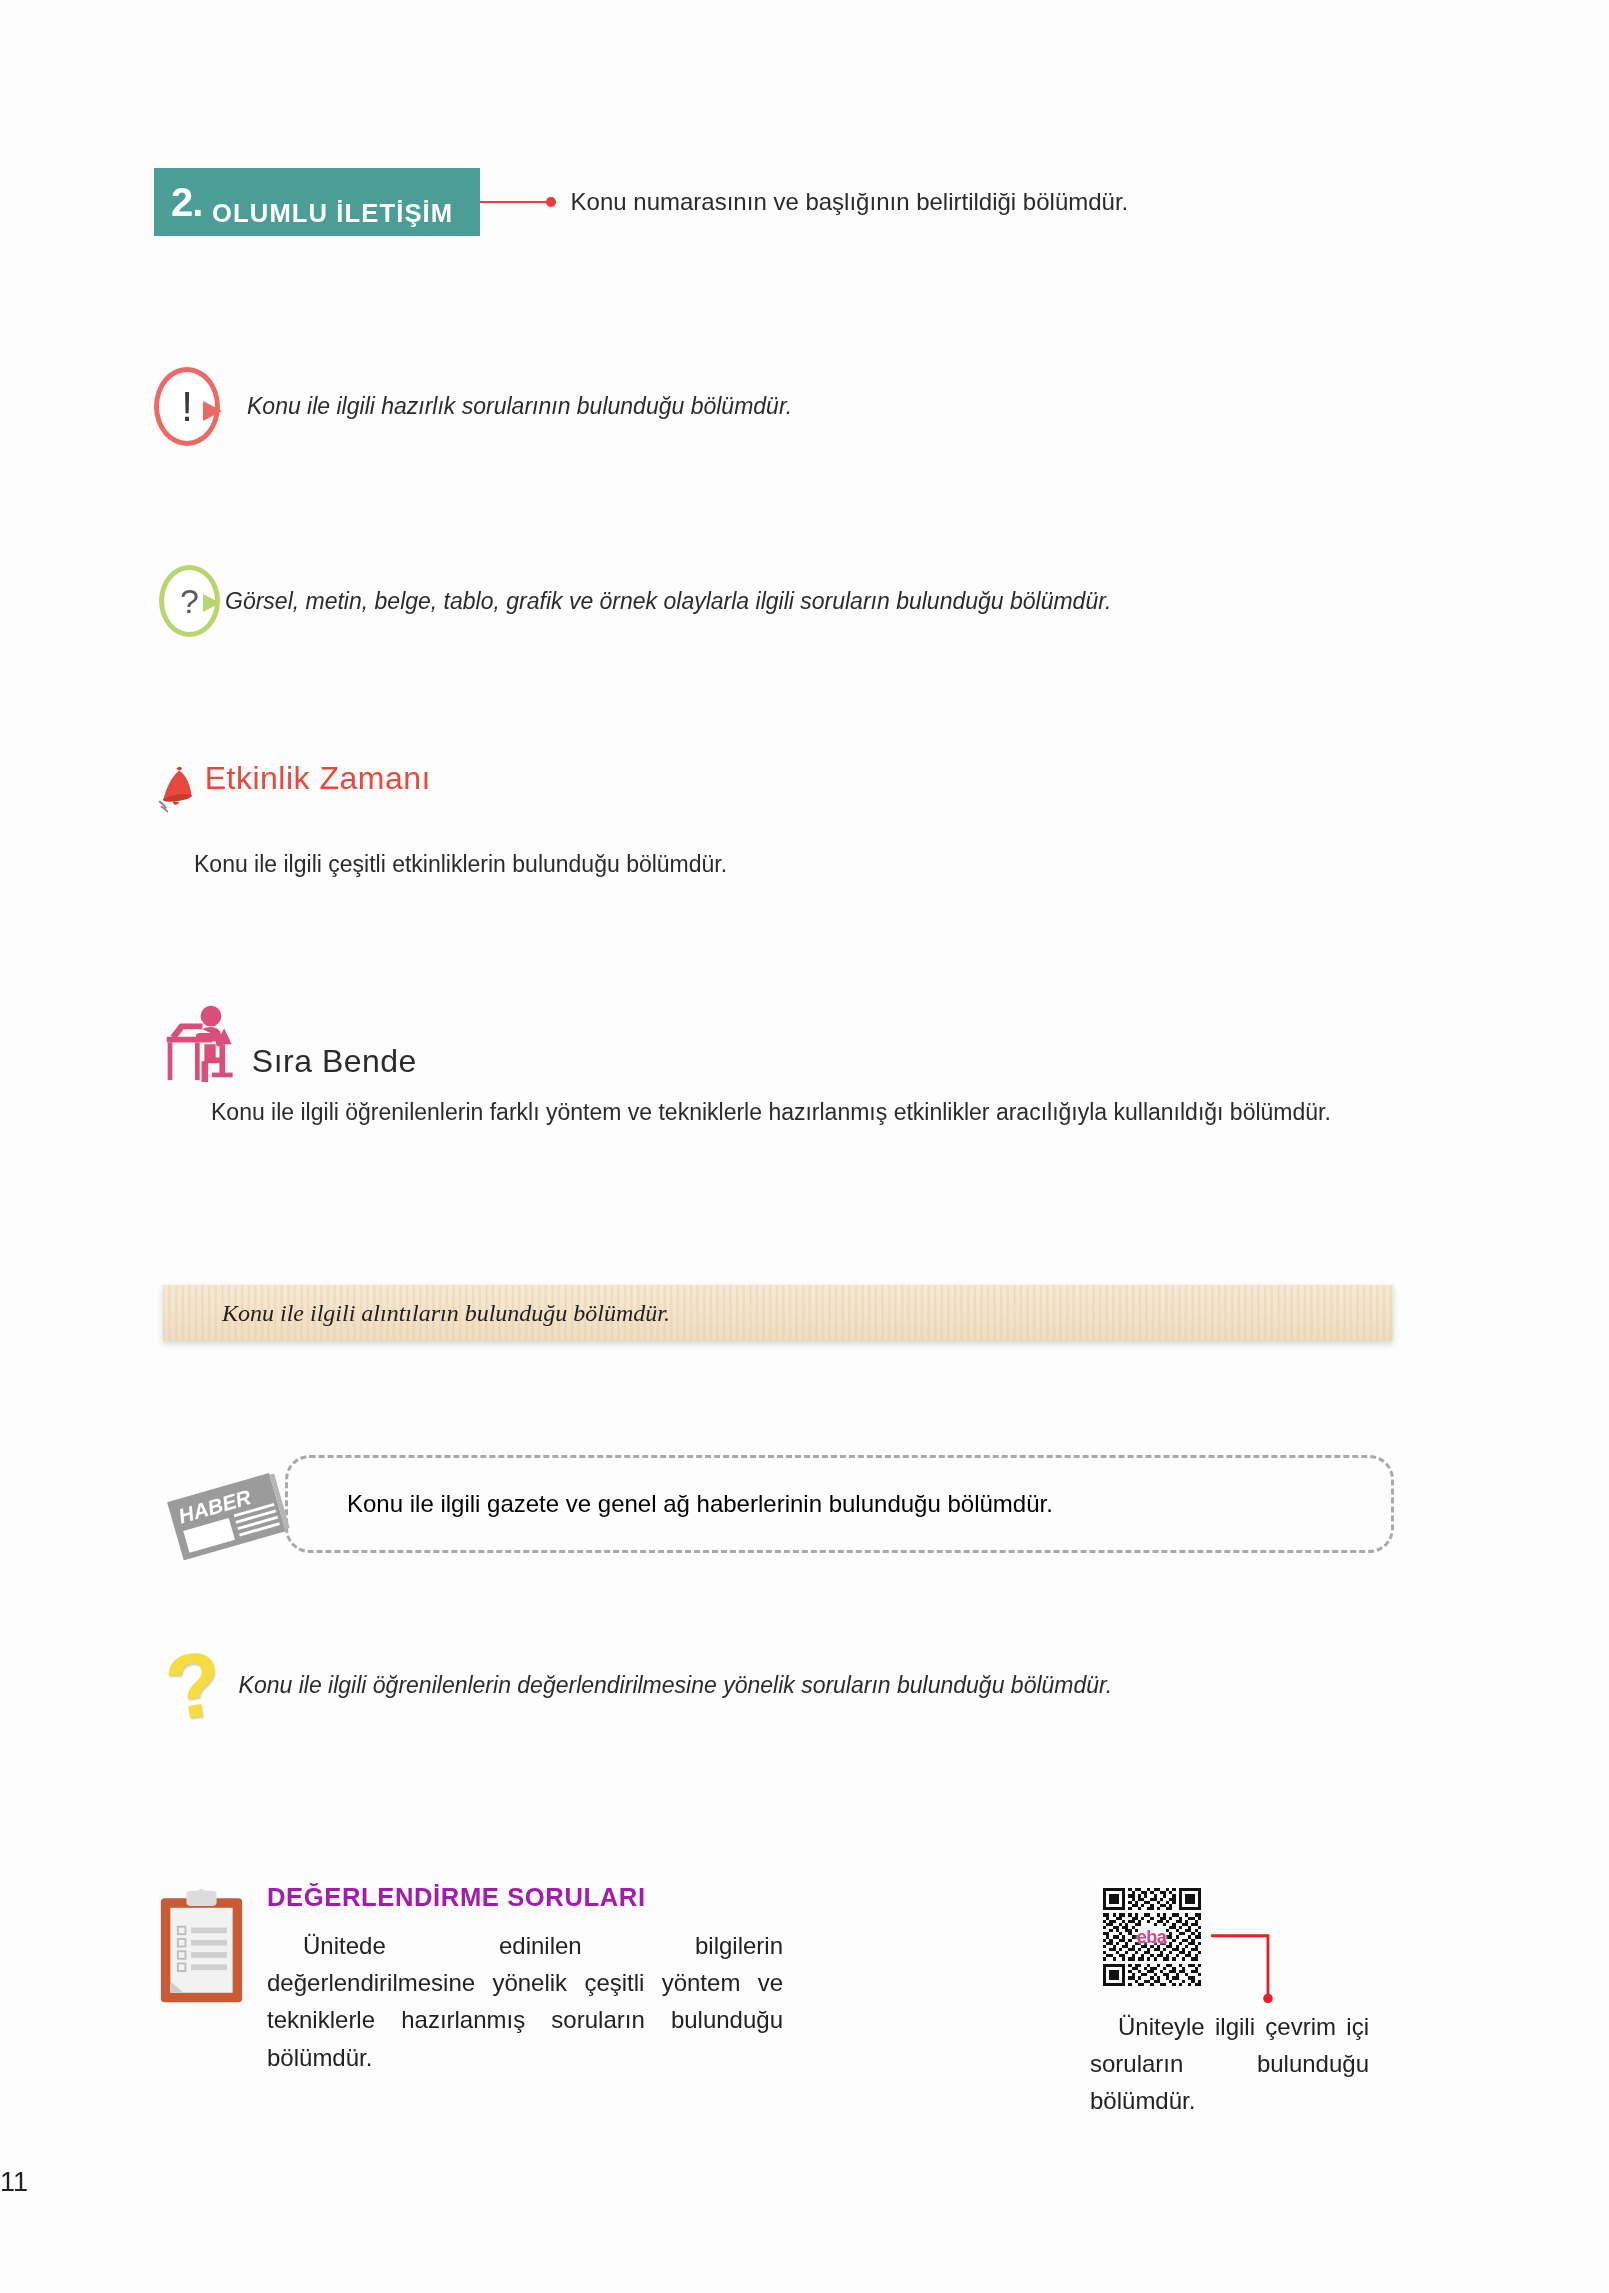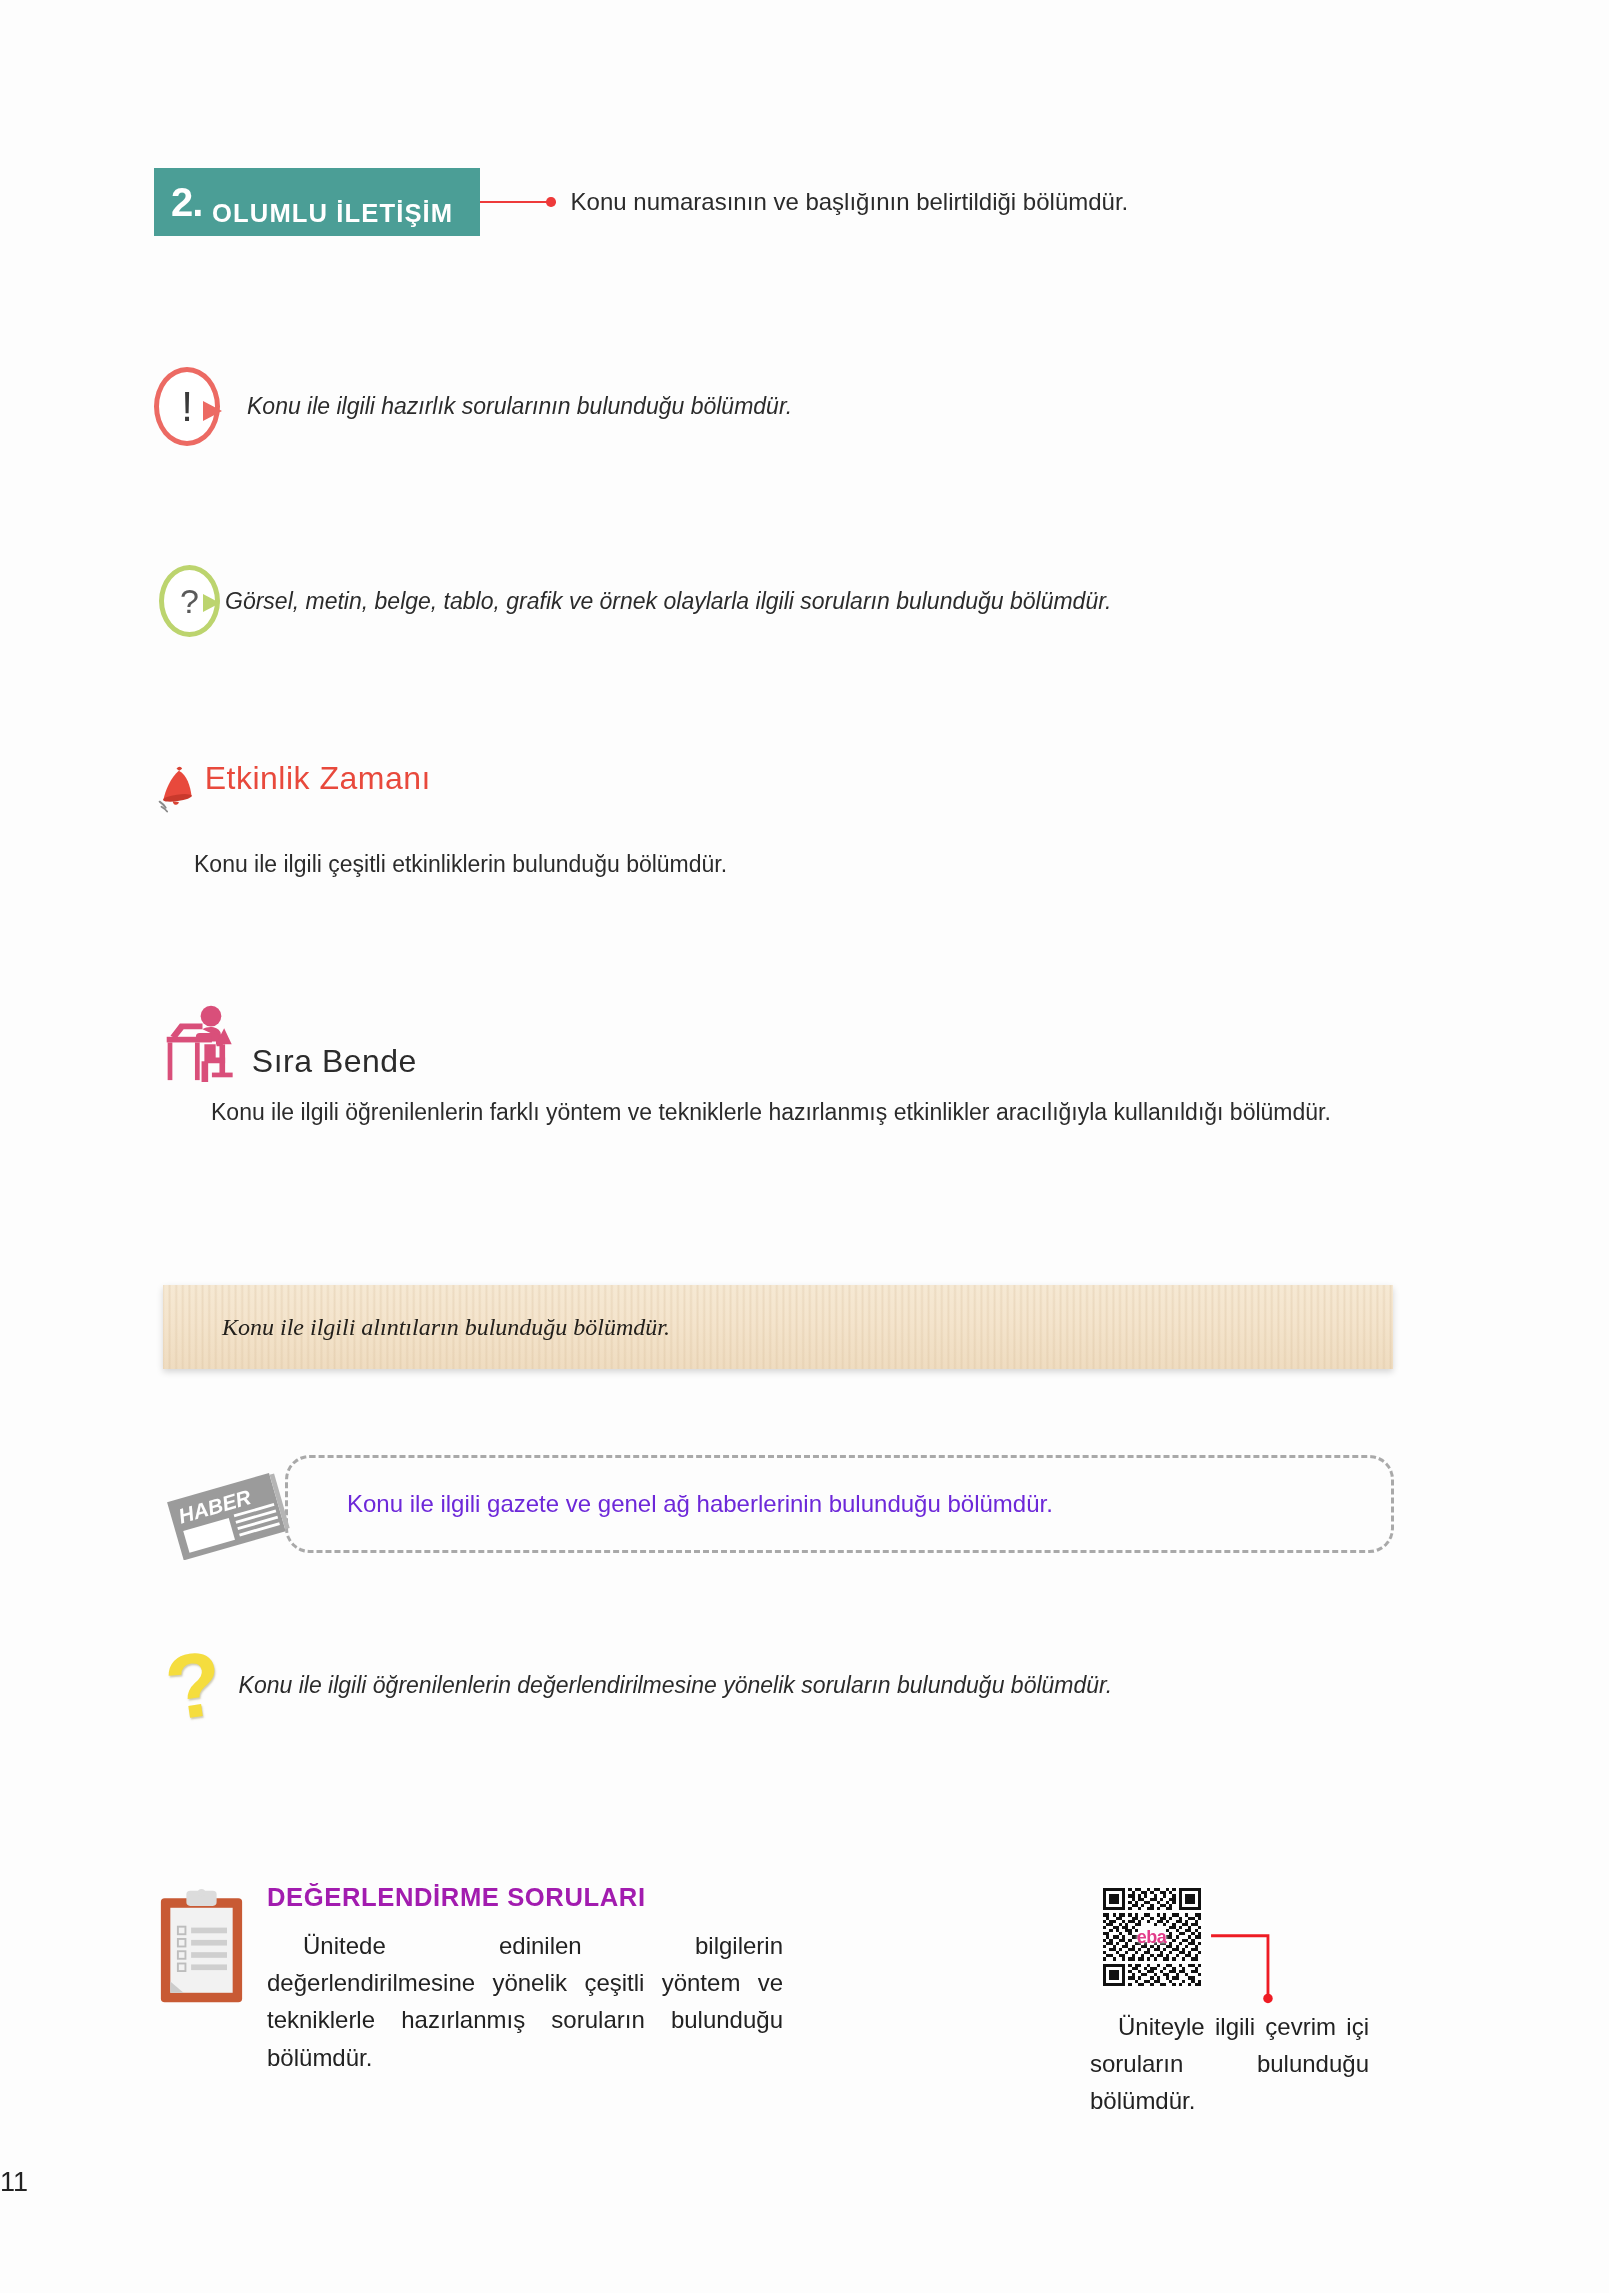--- a/index.html
+++ b/index.html
@@ -193,21 +193,21 @@
     line-height: 1;
     padding-bottom: 4.7px;
     letter-spacing: 0.5px;
   }
 
   
   .quote-strip {
     position: absolute;
     left: 163px; top: 1285px;
     width: 1230px;
-    height: 84px;
+    height: 56px;
     background:
       repeating-linear-gradient(90deg,
         rgba(218,193,160,0.35) 0px,
         rgba(218,193,160,0.0) 1.9px,
         rgba(255,255,255,0.0) 4.7px,
         rgba(210,183,146,0.28) 6.6px),
       linear-gradient(180deg, #f6e9d4 0%, #f4e4cc 45%, #efdcc0 100%);
     box-shadow: 0 2.8px 6.6px rgba(0,0,0,0.16);
     display: flex;
     align-items: center;
@@ -232,21 +232,21 @@
     left: 126px; top: 0px;
     width: 1109px;
     height: 98px;
     border: 3.8px dashed #a9a9a9;
     border-radius: 24.6px;
     display: flex;
     align-items: center;
   }
   .haber-text {
     font-size: 24px;
-    color: #6d28d9;
+    color: #000000;
     padding-left: 59px;
     white-space: nowrap;
   }
   .haber-icon {
     position: absolute;
     left: 0px; top: 9.5px;
     width: 142px; height: 95px;
   }
 
   

